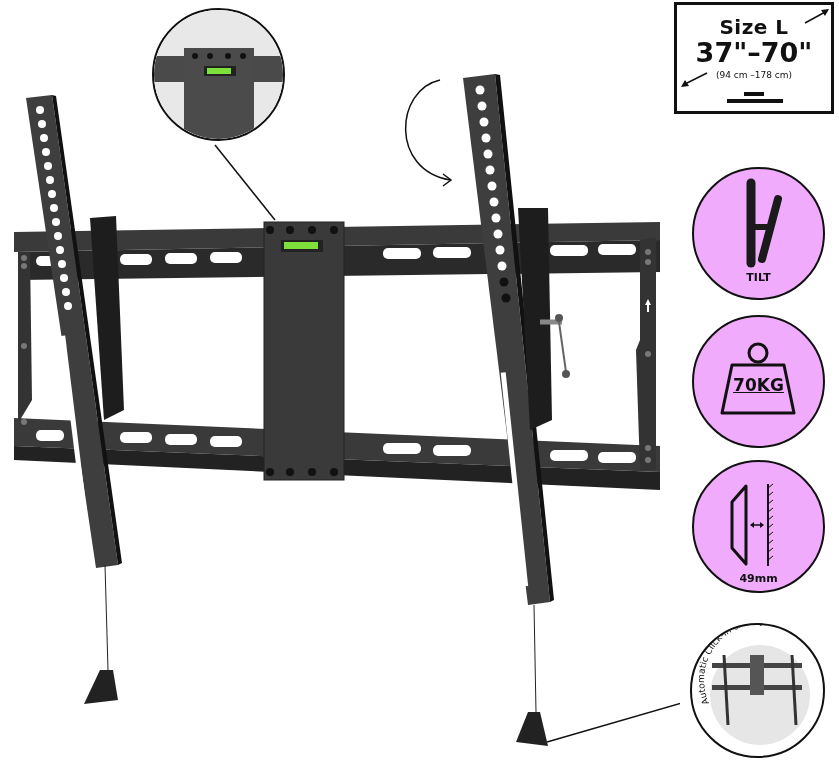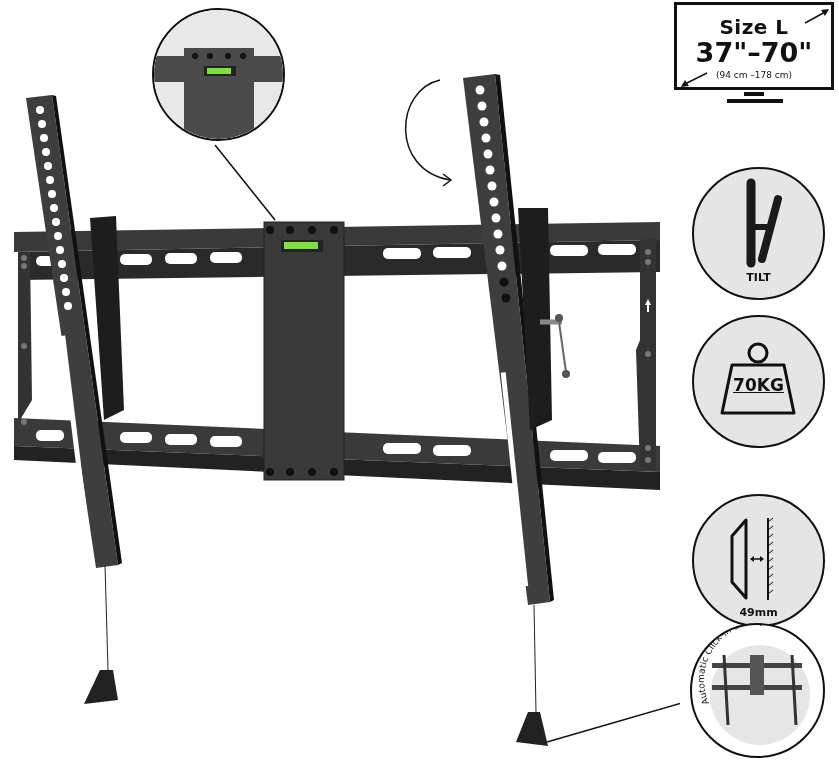--- a/index.html
+++ b/index.html
@@ -1,26 +1,26 @@
 <!DOCTYPE html>
 <html><head>
   <meta charset="utf-8">
   <style>
     html, body { margin:0; padding:0; background:#ffffff; }
     body { width:839px; height:760px; position:relative; overflow:hidden; font-family:"DejaVu Sans", sans-serif; }
     .abs { position:absolute; }
     
-    .size-badge { left:674px; top:2px; width:160px; height:88px; border:3px solid #111; box-sizing:border-box; background:#fff; }
+    .size-badge { left:674px; top:2px; width:160px; height:112px; border:3px solid #111; box-sizing:border-box; background:#fff; }
     .size-title { position:absolute; left:0; right:0; top:10px; text-align:center; font-weight:bold; font-size:20px; color:#111; letter-spacing:0.5px; }
     .size-range { position:absolute; left:0; right:0; top:32px; text-align:center; font-weight:bold; font-size:27px; color:#111; }
     .size-cm { position:absolute; left:0; right:0; top:65px; text-align:center; font-size:9px; color:#111; }
     .tv-neck { left:744px; top:92px; width:20px; height:4px; background:#111; }
     .tv-foot { left:727px; top:99px; width:56px; height:4px; background:#111; }
     
-    .feat { width:133px; height:133px; border-radius:50%; background:#e5e5e5; border:2px solid #111; box-sizing:border-box; }
+    .feat { width:133px; height:133px; border-radius:50%; background:#f0abfc; border:2px solid #111; box-sizing:border-box; }
     .feat-label { position:absolute; left:0; right:0; text-align:center; font-weight:bold; color:#111; }
     .zoom-circle { border-radius:50%; border:2px solid #111; box-sizing:border-box; overflow:hidden; background:#ffffff; }
     svg { position:absolute; left:0; top:0; }
   </style>
 </head>
 <body>
 
 <div class="abs" style="left:0;top:0;width:680px;height:760px;">
   <svg width="680" height="760" viewBox="0 0 680 760">
 
@@ -178,21 +178,21 @@
 </div>
 
 <div class="abs feat" style="left:692px;top:315px;">
   <svg width="129" height="129" viewBox="0 0 129 129">
     <circle cx="64" cy="36" r="9" fill="none" stroke="#111" stroke-width="3"></circle>
     <path d="M38,48 L90,48 L100,96 L28,96 Z" fill="none" stroke="#111" stroke-width="3" stroke-linejoin="round"></path>
   </svg>
   <div class="feat-label" style="top:58px;font-size:17px;text-decoration:underline;">70KG</div>
 </div>
 
-<div class="abs feat" style="left:692px;top:494px;">
+<div class="abs feat" style="left:692px;top:460px;">
   <svg width="129" height="129" viewBox="0 0 129 129">
     <polygon points="52,24 38,40 38,86 52,102" fill="none" stroke="#111" stroke-width="3" stroke-linejoin="round"></polygon>
     <line x1="74" y1="22" x2="74" y2="104" stroke="#111" stroke-width="2"></line>
     <g stroke="#111" stroke-width="1">
       <line x1="74" y1="26" x2="79" y2="22"></line>
         <line x1="74" y1="34" x2="79" y2="30"></line>
         <line x1="74" y1="42" x2="79" y2="38"></line>
       <line x1="74" y1="50" x2="79" y2="46"></line>
         <line x1="74" y1="58" x2="79" y2="54"></line>
         <line x1="74" y1="66" x2="79" y2="62"></line>

